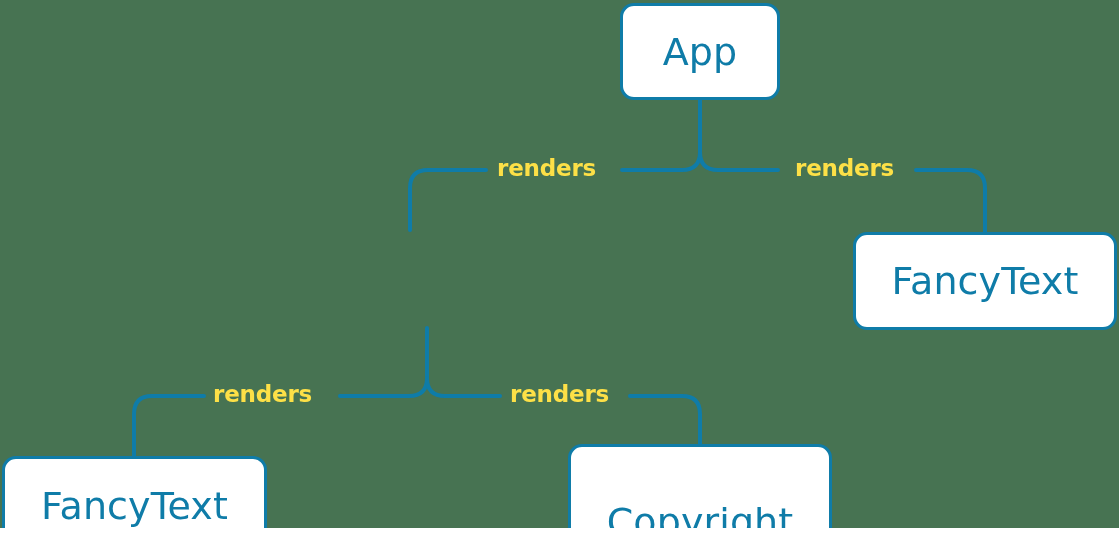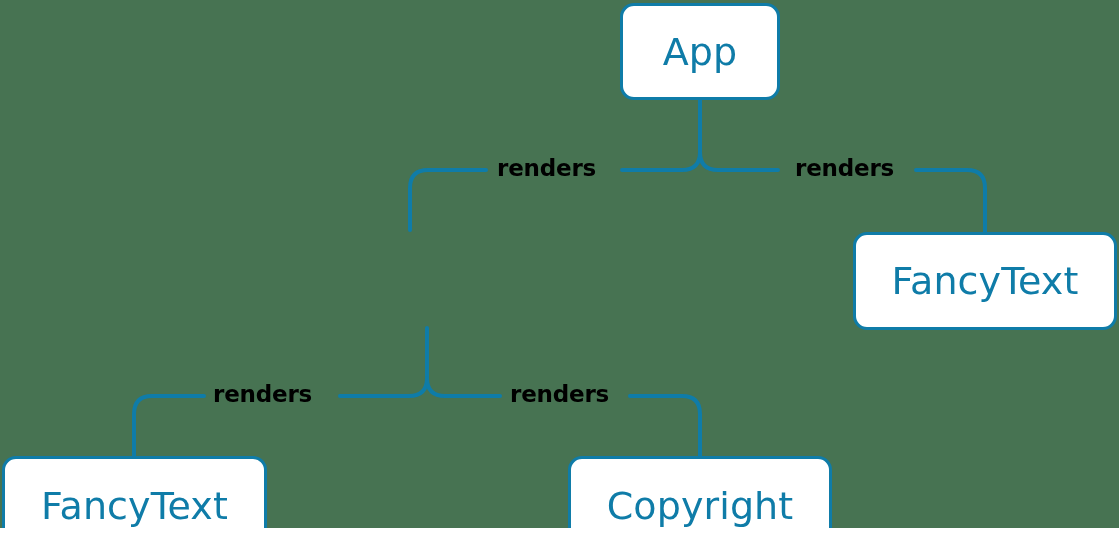--- a/index.html
+++ b/index.html
@@ -42,21 +42,21 @@
     letter-spacing: 0.1px;
     white-space: nowrap;
     z-index: 3;
   }
   .node-label {
     color: #0F7CA8;
     line-height: 1;
   }
   .edge-label {
     position: absolute;
-    color: #000000;
+    color: #fde047;
     font-family: "DejaVu Sans", sans-serif;
     font-weight: 700;
     font-size: 23px;
     line-height: 1;
     white-space: nowrap;
     z-index: 4;
     letter-spacing: -0.2px;
   }
 </style>
 </head>
@@ -84,21 +84,21 @@
 
 
   <div class="node" style="left:853px; top:232px; width:264px; height:98px; font-size:38px;">
     <span class="node-label">FancyText</span>
   </div>
 
   <div class="node" style="left:2px; top:456px; width:265px; height:100px; font-size:38px;">
     <span class="node-label">FancyText</span>
   </div>
 
-  <div class="node" style="left:568px; top:456px; width:264px; height:100px; font-size:38px;">
+  <div class="node" style="left:568px; top:444px; width:264px; height:100px; font-size:38px;align-items:flex-end;">
     <span class="node-label">Copyright</span>
   </div>
 
   <div class="edge-label" style="left:497px; top:157px;">renders</div>
 
   <div class="edge-label" style="left:795px; top:157px;">renders</div>
 
   <div class="edge-label" style="left:213px; top:383px;">renders</div>
 
   <div class="edge-label" style="left:510px; top:383px;">renders</div>

